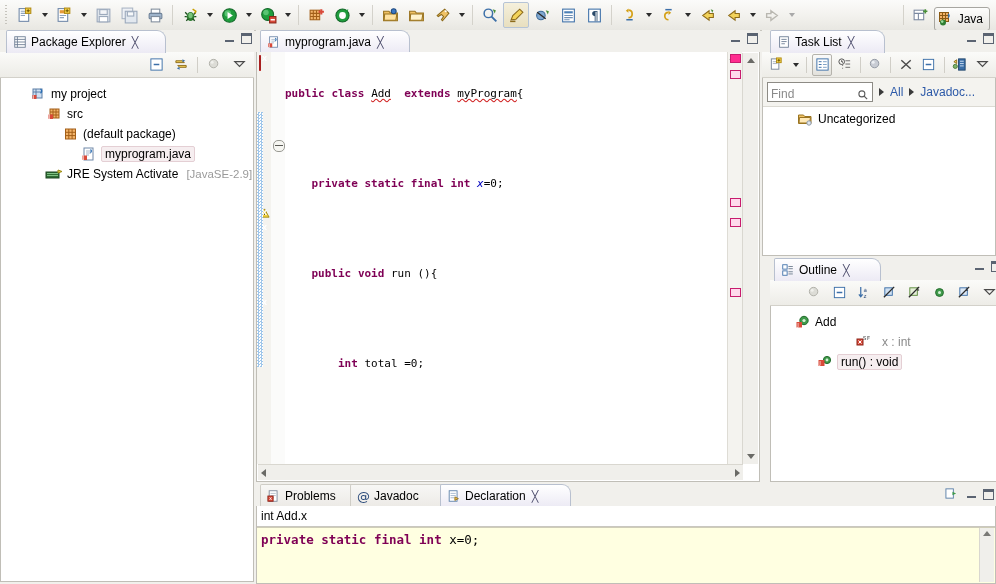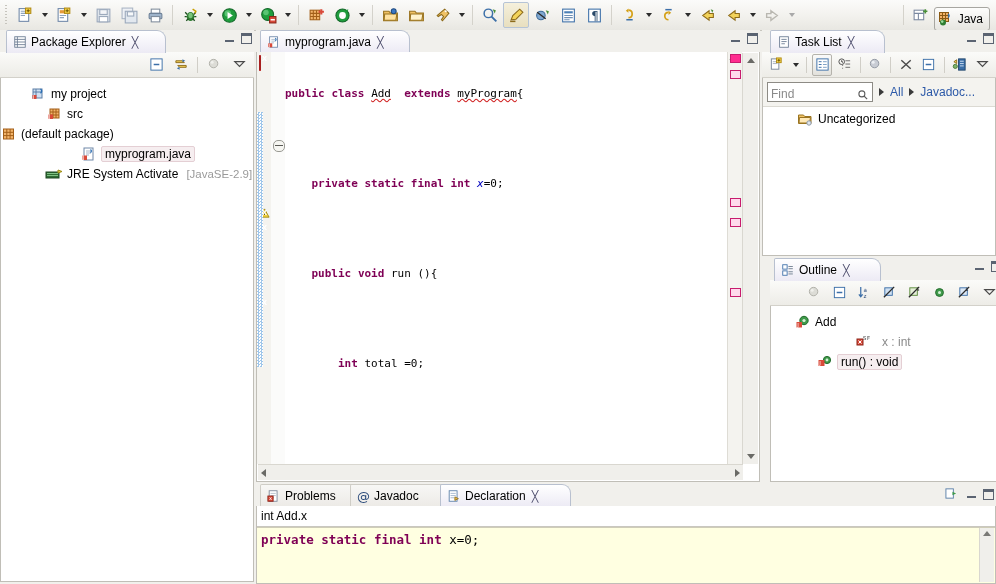--- a/index.html
+++ b/index.html
@@ -410,21 +410,21 @@
         <div class="tree-row" style="padding-left:46px;">
           <svg width="16" height="16" viewBox="0 0 16 16">
               <rect x="3" y="3" width="9" height="9" fill="#f3b46a" stroke="#a35f18"></rect>
               <path d="M3 6h9M3 9h9M6 3v9M9 3v9" stroke="#a35f18"></path>
               <rect x="1.5" y="8.5" width="4.5" height="4.5" fill="#d94a3a"></rect>
               <text x="2" y="12.4" font-size="5" fill="#fff" font-family="DejaVu Sans">J</text>
             </svg>
           <span class="lbl">src</span>
         </div>
 
-        <div class="tree-row" style="">
+        <div class="tree-row" style="padding-left:62px;">
           <svg width="16" height="16" viewBox="0 0 16 16">
               <rect x="2.5" y="3" width="10" height="10" fill="#f3b46a" stroke="#a35f18"></rect>
               <path d="M2.5 6.3h10M2.5 9.6h10M5.8 3v10M9.1 3v10" stroke="#a35f18"></path>
             </svg>
           <span class="lbl">(default package)</span>
         </div>
 
         <div class="tree-row sel" style="padding-left:80px;">
           <svg width="16" height="16" viewBox="0 0 16 16">
               <rect x="3" y="2" width="9" height="12" fill="#fff" stroke="#6f87a8"></rect>

